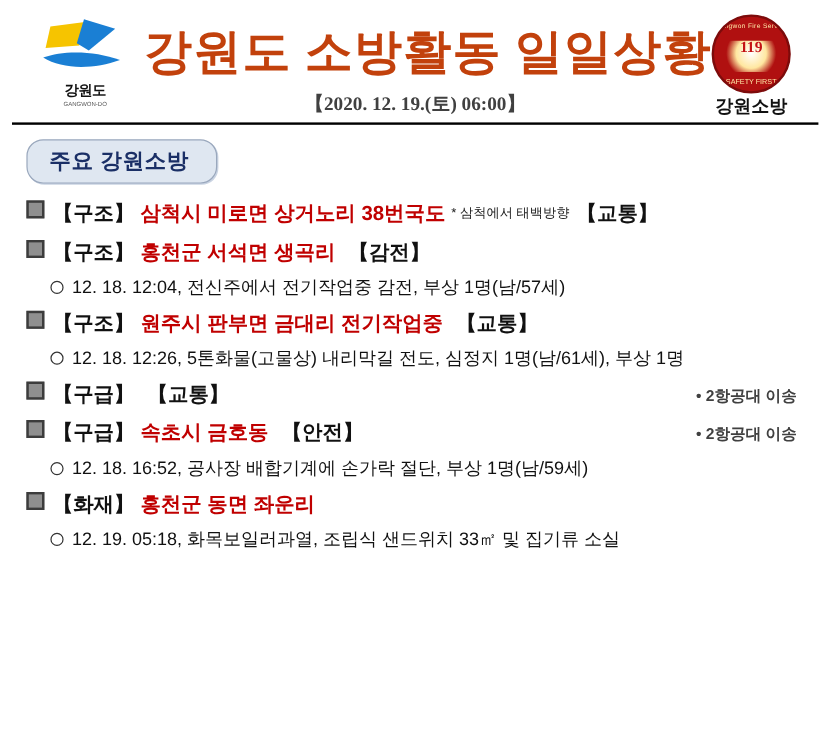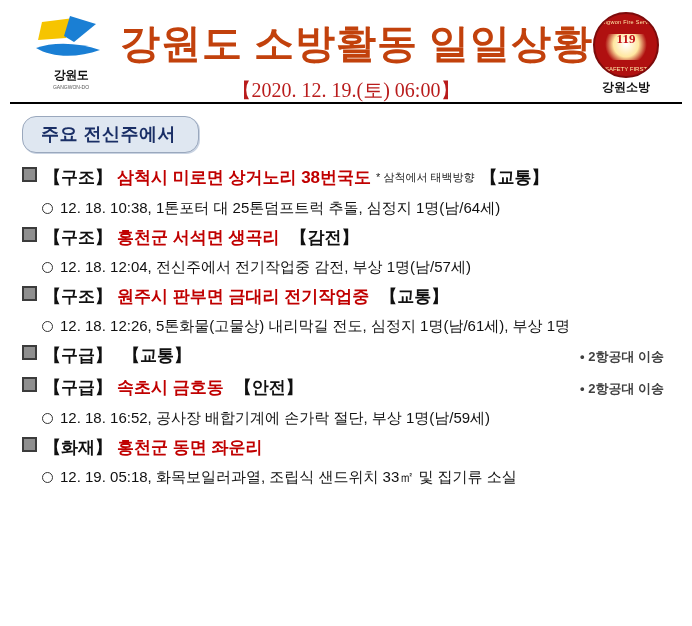--- a/index.html
+++ b/index.html
@@ -68,24 +68,24 @@
   .doc-title {
     font-family: "Liberation Serif", serif;
     font-size: 40px;
     font-weight: bold;
     letter-spacing: 1px;
     white-space: nowrap;
     color: #c2410c;
   }
   .doc-date {
     font-family: "Liberation Serif", serif;
-    font-size: 20px;
-    font-weight: normal;
+    font-size: 16px;
+    font-weight: bold;
     margin-top: 6px;
-    color: #b91c1c;
+    color: #404040;
   }
   .fire-emblem {
     position: absolute;
     right: 24px;
     top: 12px;
     width: 84px;
     text-align: center;
   }
   .emblem-circle {
     width: 66px;
@@ -127,21 +127,21 @@
     text-shadow: 0 0 1px #fff;
   }
   .emblem-circle .em-bot {
     position: absolute;
     bottom: 4px;
     left: 0; right: 0;
     font-size: 6px;
     color: #ffe9a8;
   }
   .emblem-label {
-    font-size: 12px;
+    font-size: 15px;
     font-weight: bold;
     margin-top: 1px;
     color: #111;
   }
 
   
   .section-head {
     margin: 12px 0 6px 22px;
     display: inline-block;
     background: #dfe7f1;
@@ -263,37 +263,34 @@
         <div class="em-text">119</div>
         <div class="em-bot">SAFETY FIRST</div>
       </div>
       <div class="emblem-label">강원소방</div>
     </div>
 
     <div class="header-rule"></div>
   </div>
 
   
-  <div class="section-head">주요 전신주에서</div>
+  <div class="section-head">주요 강원소방</div>
 
   
   <div class="item-list">
 
     <div class="item">
       <div class="item-head">
         <span class="sq-marker"></span>
         <span class="cat">【구조】</span>
         <span class="place">삼척시 미로면 상거노리 38번국도</span>
         <span class="note-small">* 삼척에서  태백방향</span>
         <span class="tag">【교통】</span>
         <span class="right-note"></span>
       </div>
-      <div class="item-body">
-        <span class="circ"></span><span class="body-text">12. 18. 10:38,  1톤포터 대 25톤덤프트럭 추돌,  심정지 1명(남/64세)</span>
-      </div>
     </div>
 
     <div class="item">
       <div class="item-head">
         <span class="sq-marker"></span>
         <span class="cat">【구조】</span>
         <span class="place">홍천군 서석면 생곡리</span>
         <span class="note-small"></span>
         <span class="tag">【감전】</span>
         <span class="right-note"></span>

